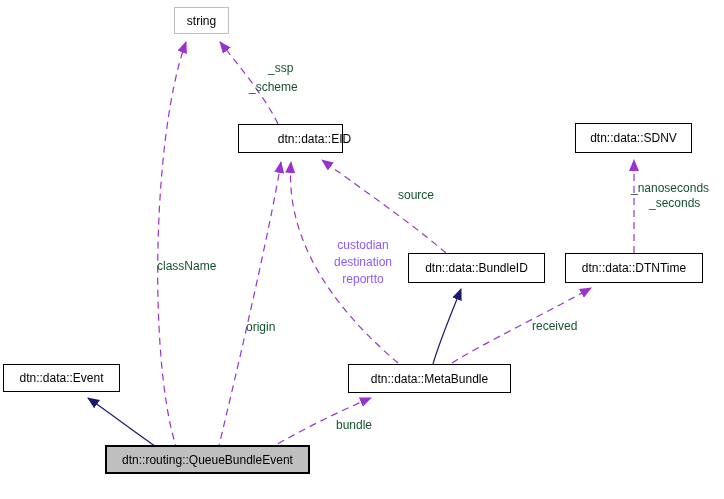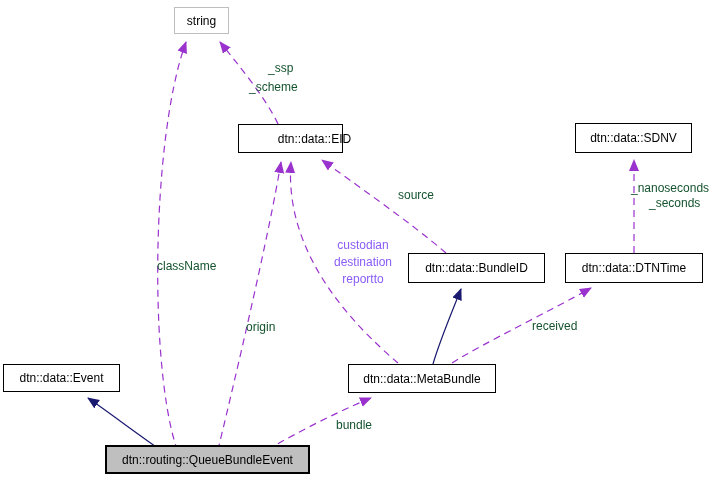--- a/index.html
+++ b/index.html
@@ -70,21 +70,21 @@
   <div class="node" style="left:238px;top:124px;width:105px;height:29px;padding-left:48px;">dtn::data::EID</div>
 
   <div class="node" style="left:575px;top:123px;width:117px;height:30px;">dtn::data::SDNV</div>
 
   <div class="node" style="left:408px;top:253px;width:137px;height:30px;">dtn::data::BundleID</div>
 
   <div class="node" style="left:565px;top:253px;width:138px;height:30px;">dtn::data::DTNTime</div>
 
   <div class="node" style="left:3px;top:364px;width:117px;height:28px;">dtn::data::Event</div>
 
-  <div class="node" style="left:348px;top:364px;width:148px;height:29px;">dtn::data::MetaBundle</div>
+  <div class="node" style="left:348px;top:364px;width:163px;height:29px;">dtn::data::MetaBundle</div>
 
   <div class="node selected" style="left:105px;top:445px;width:205px;height:29px;">dtn::routing::QueueBundleEvent</div>
 
   <span class="edge-label" style="left:268px;top:62px;">_ssp</span>
   <span class="edge-label" style="left:249px;top:81px;">_scheme</span>
 
   <span class="edge-label" style="left:398px;top:189px;">source</span>
 
   <div class="edge-label-block" style="left:329px;top:237px;width:68px;">
     <div>custodian</div>

